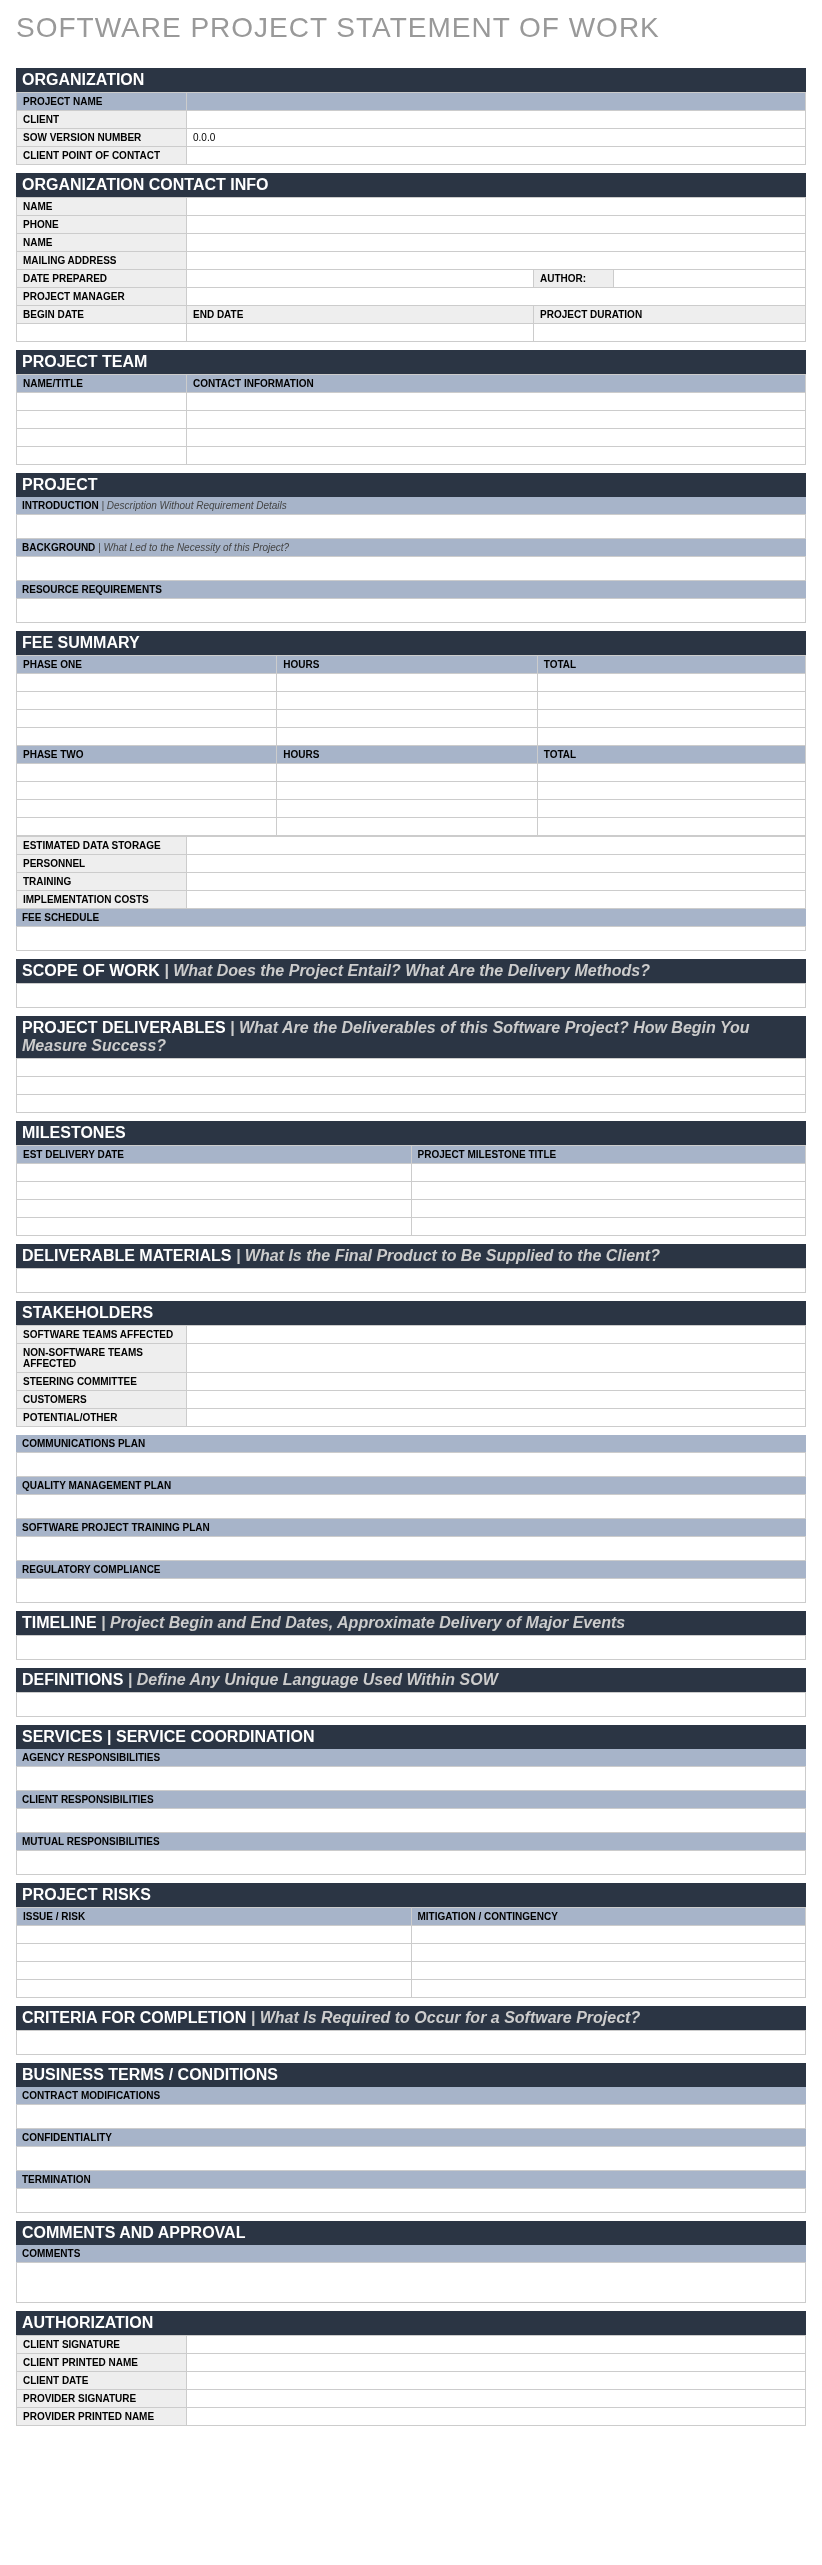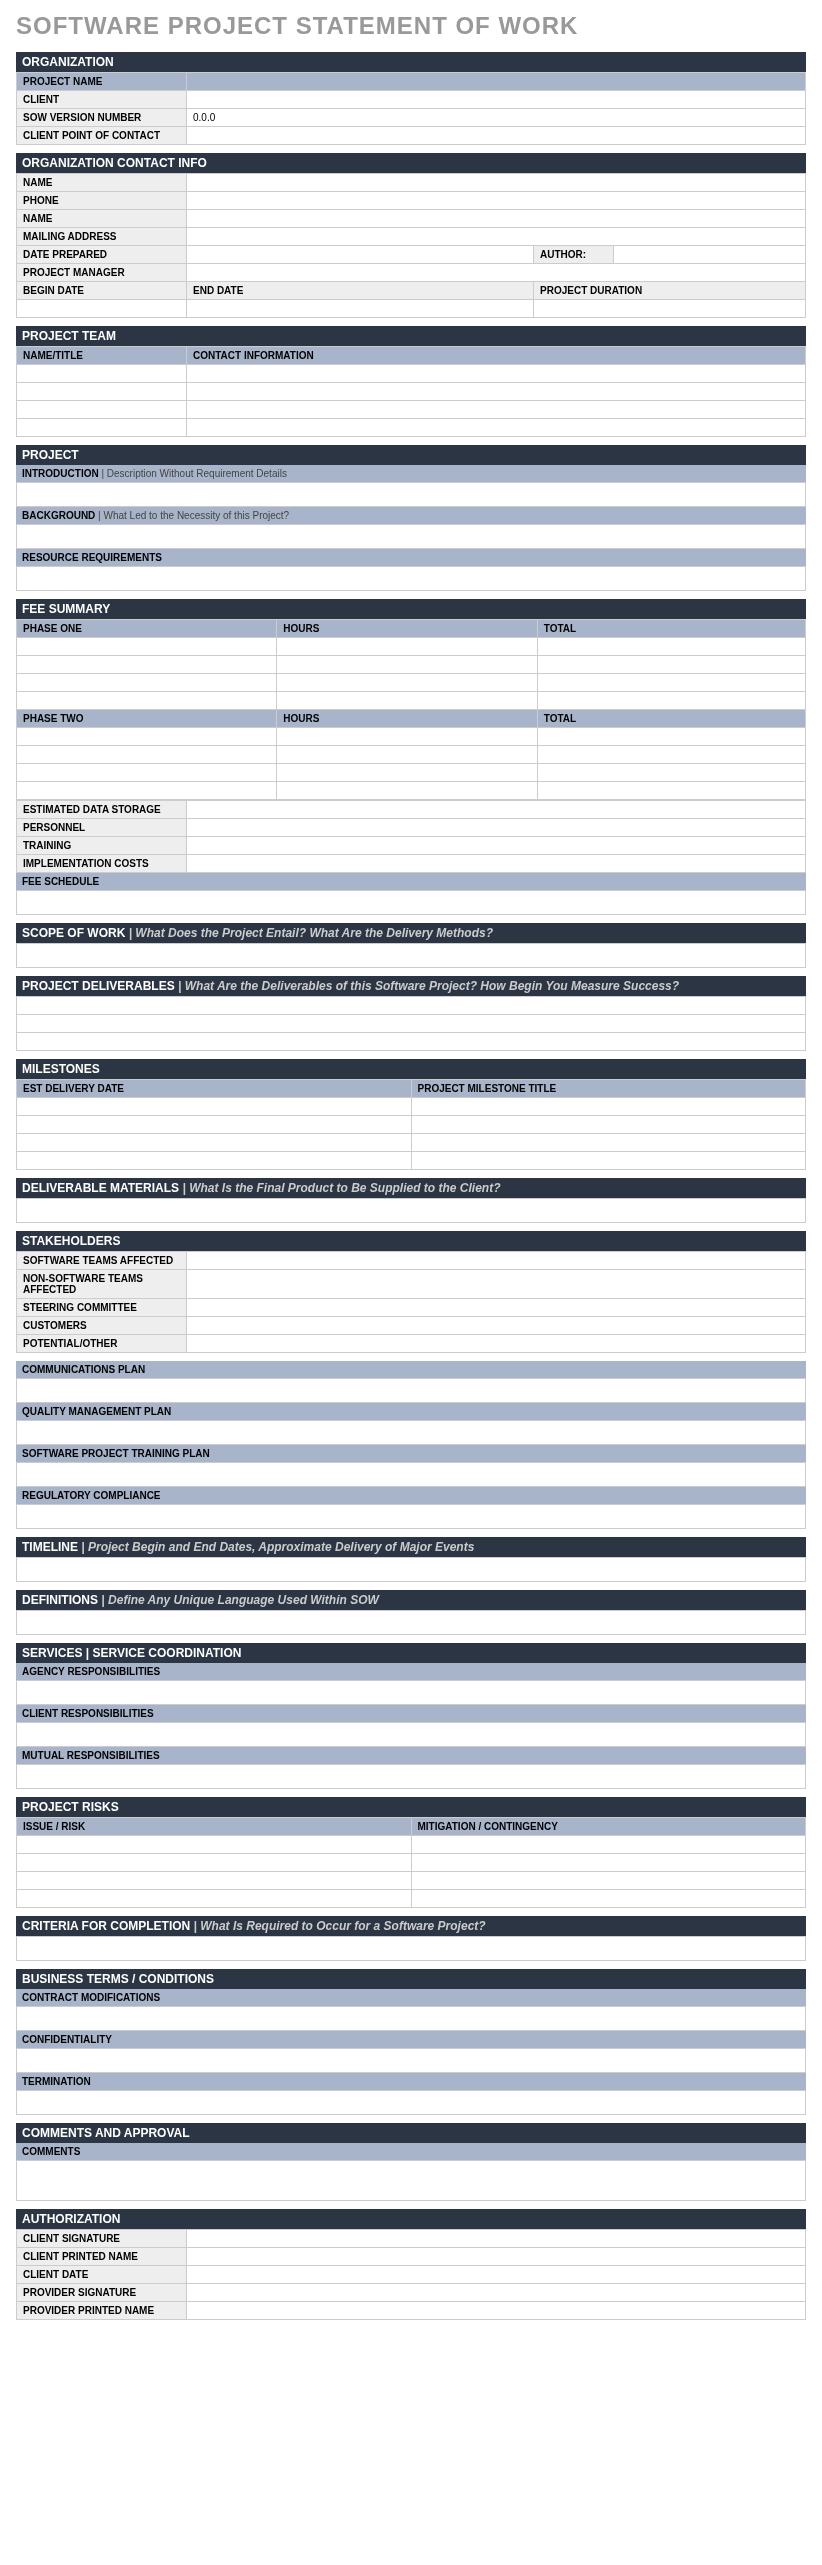--- a/index.html
+++ b/index.html
@@ -1,21 +1,21 @@
 <!DOCTYPE html>
 <html><head>
 <meta charset="utf-8">
 <style>
   * { box-sizing: border-box; margin: 0; padding: 0; }
   body { font-family: Arial, sans-serif; font-size: 10px; background: #fff; padding: 12px 16px; width: 822px; }
-  .title { color: #999; font-size: 24px; font-weight: bold; letter-spacing: 1px; margin-bottom: 12px; }
+  .title { color: #999; font-size: 28px; font-weight: normal; letter-spacing: 1px; margin-bottom: 24px; }
   .section { margin-bottom: 8px; }
-  .hdr-dark { background: #2b3544; color: #fff; font-weight: bold; padding: 3px 6px; font-size: 12px; }
+  .hdr-dark { background: #2b3544; color: #fff; font-weight: bold; padding: 3px 6px; font-size: 16px; }
   .hdr-blue { background: #a7b4c9; color: #000; font-weight: bold; padding: 3px 6px; font-size: 10px; }
-  .hdr-blue .hint { font-weight: normal; color: #444; }
+  .hdr-blue .hint { font-weight: normal; font-style: italic; color: #444; }
   .hdr-dark .hint { font-weight: bold; font-style: italic; color: #ccc; }
   table { width: 100%; border-collapse: collapse; }
   td, th { border: 1px solid #ccc; padding: 3px 6px; font-size: 10px; text-align: left; height: 18px; vertical-align: middle; }
   .lbl { background: #eee; font-weight: bold; width: 170px; }
   .lbl2 { background: #eee; font-weight: bold; }
   .subhdr td, .subhdr th { background: #a7b4c9; font-weight: bold; font-size: 10px; margin-left: 17px; }
   .blank { background: #fff; }
   .tall { height: 24px; }
 </style>
 </head>

